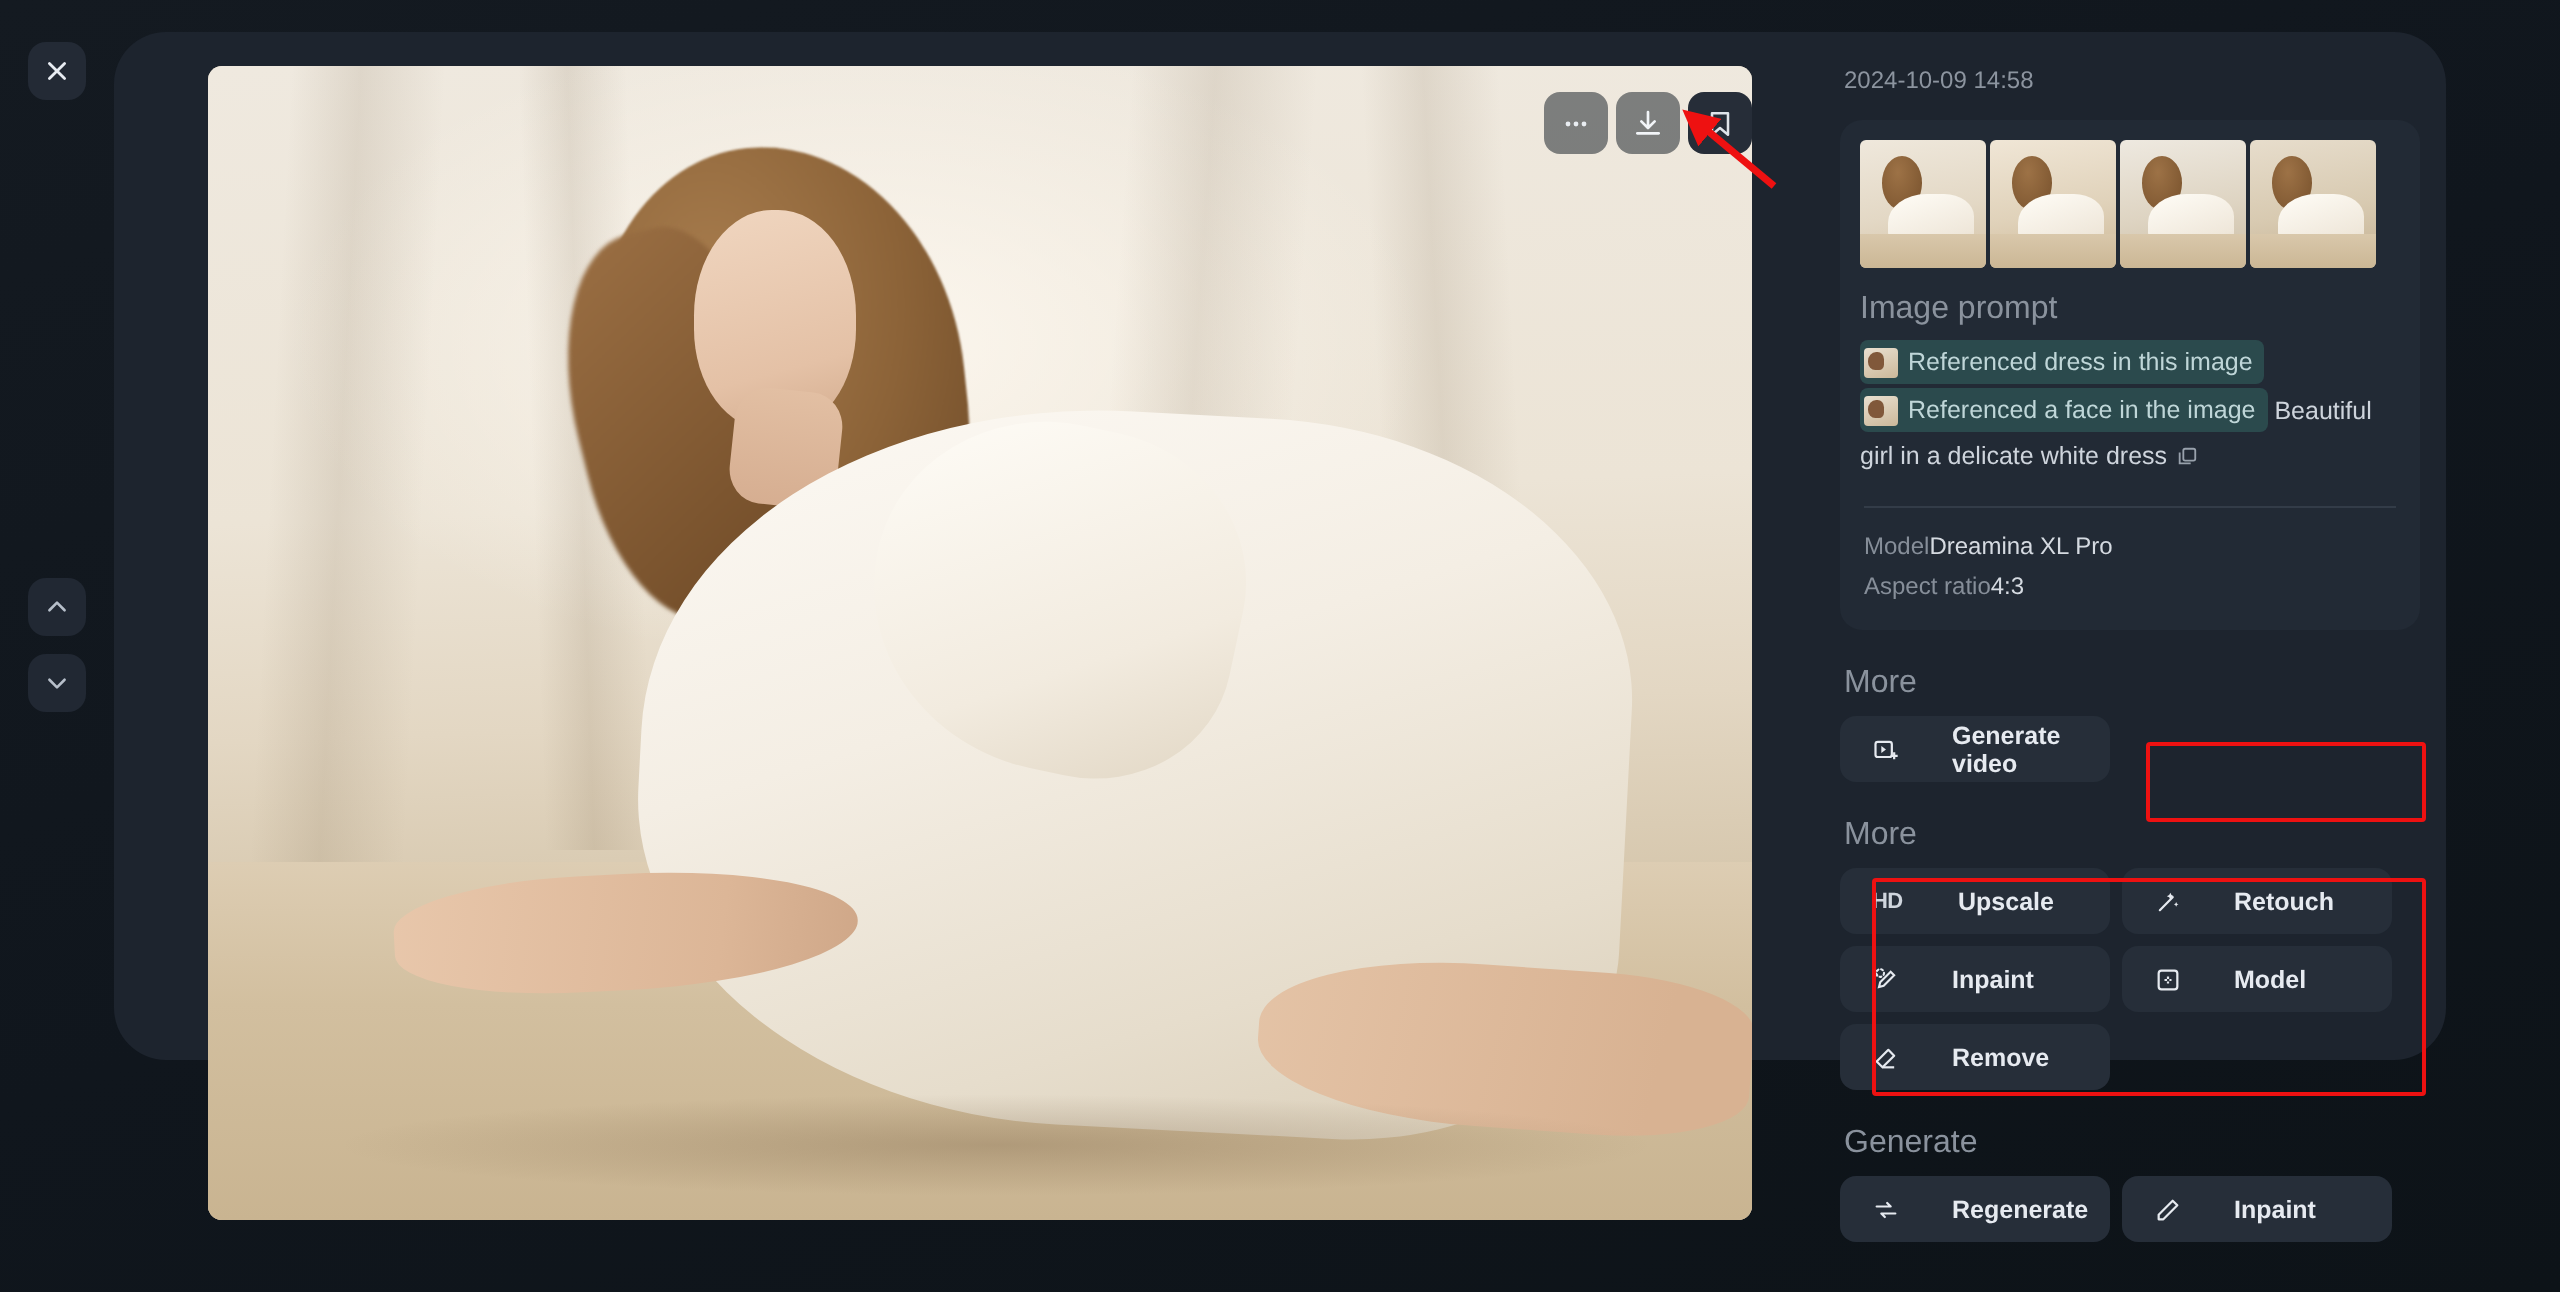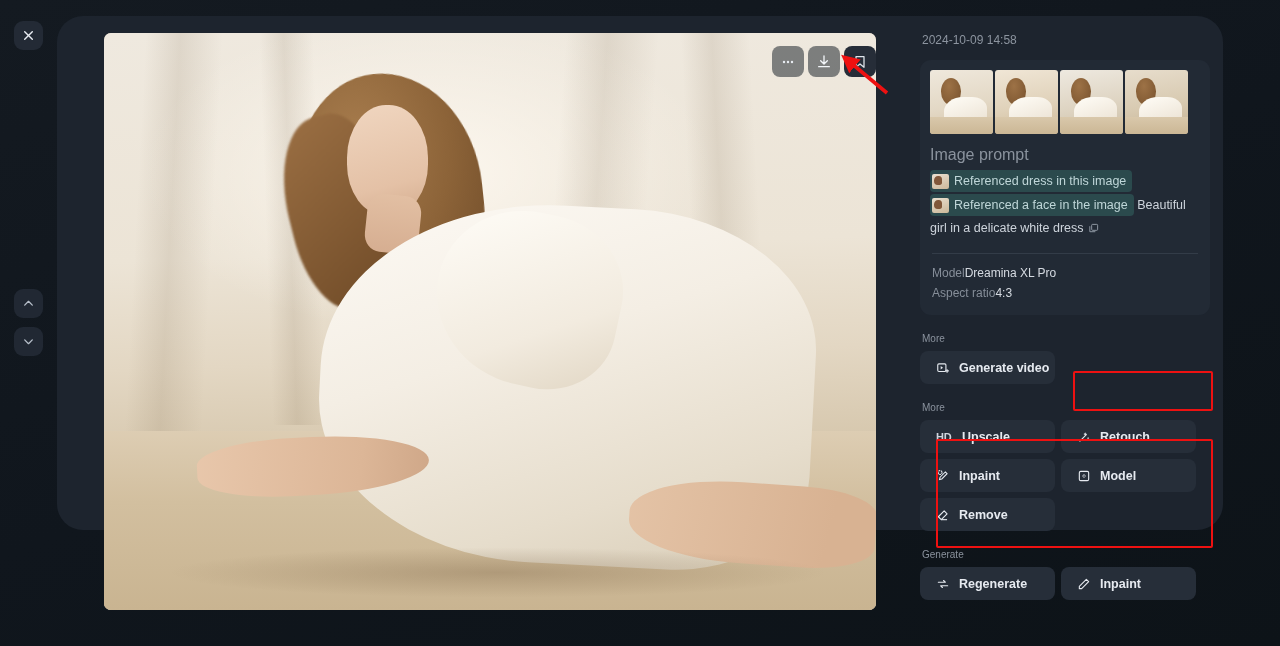--- a/index.html
+++ b/index.html
@@ -261,34 +261,34 @@
     display: flex; 
     font-size: 12px;
     padding: 3px 2px;
   }
   .meta-k { color: #868e99; }
   .meta-v { color: #d5dae1; }
 
   
   .sect-label {
     color: #8a929d;
-    font-size: 10px;
+    font-size: 16px;
     margin: 18px 0 7px 2px;
   }
   .grid2 {
     display: grid;
     grid-template-columns: 135px 135px;
     gap: 6px;
   }
   .act {
     height: 33px;
     background: #262e39;
     border-radius: 8px;
     display: flex; align-items: center;
-    gap: 9px;
+    gap: 26px;
     padding-left: 16px;
     color: #e6eaf0;
     font-size: 12.5px;
     font-weight: bold;
     cursor: pointer;
   }
   .act svg { width: 14px; height: 14px; flex: none; }
   .hd-ic {
     font-size: 11px; font-weight: bold;
     color: #cfd5dd; letter-spacing: -0.3px;

